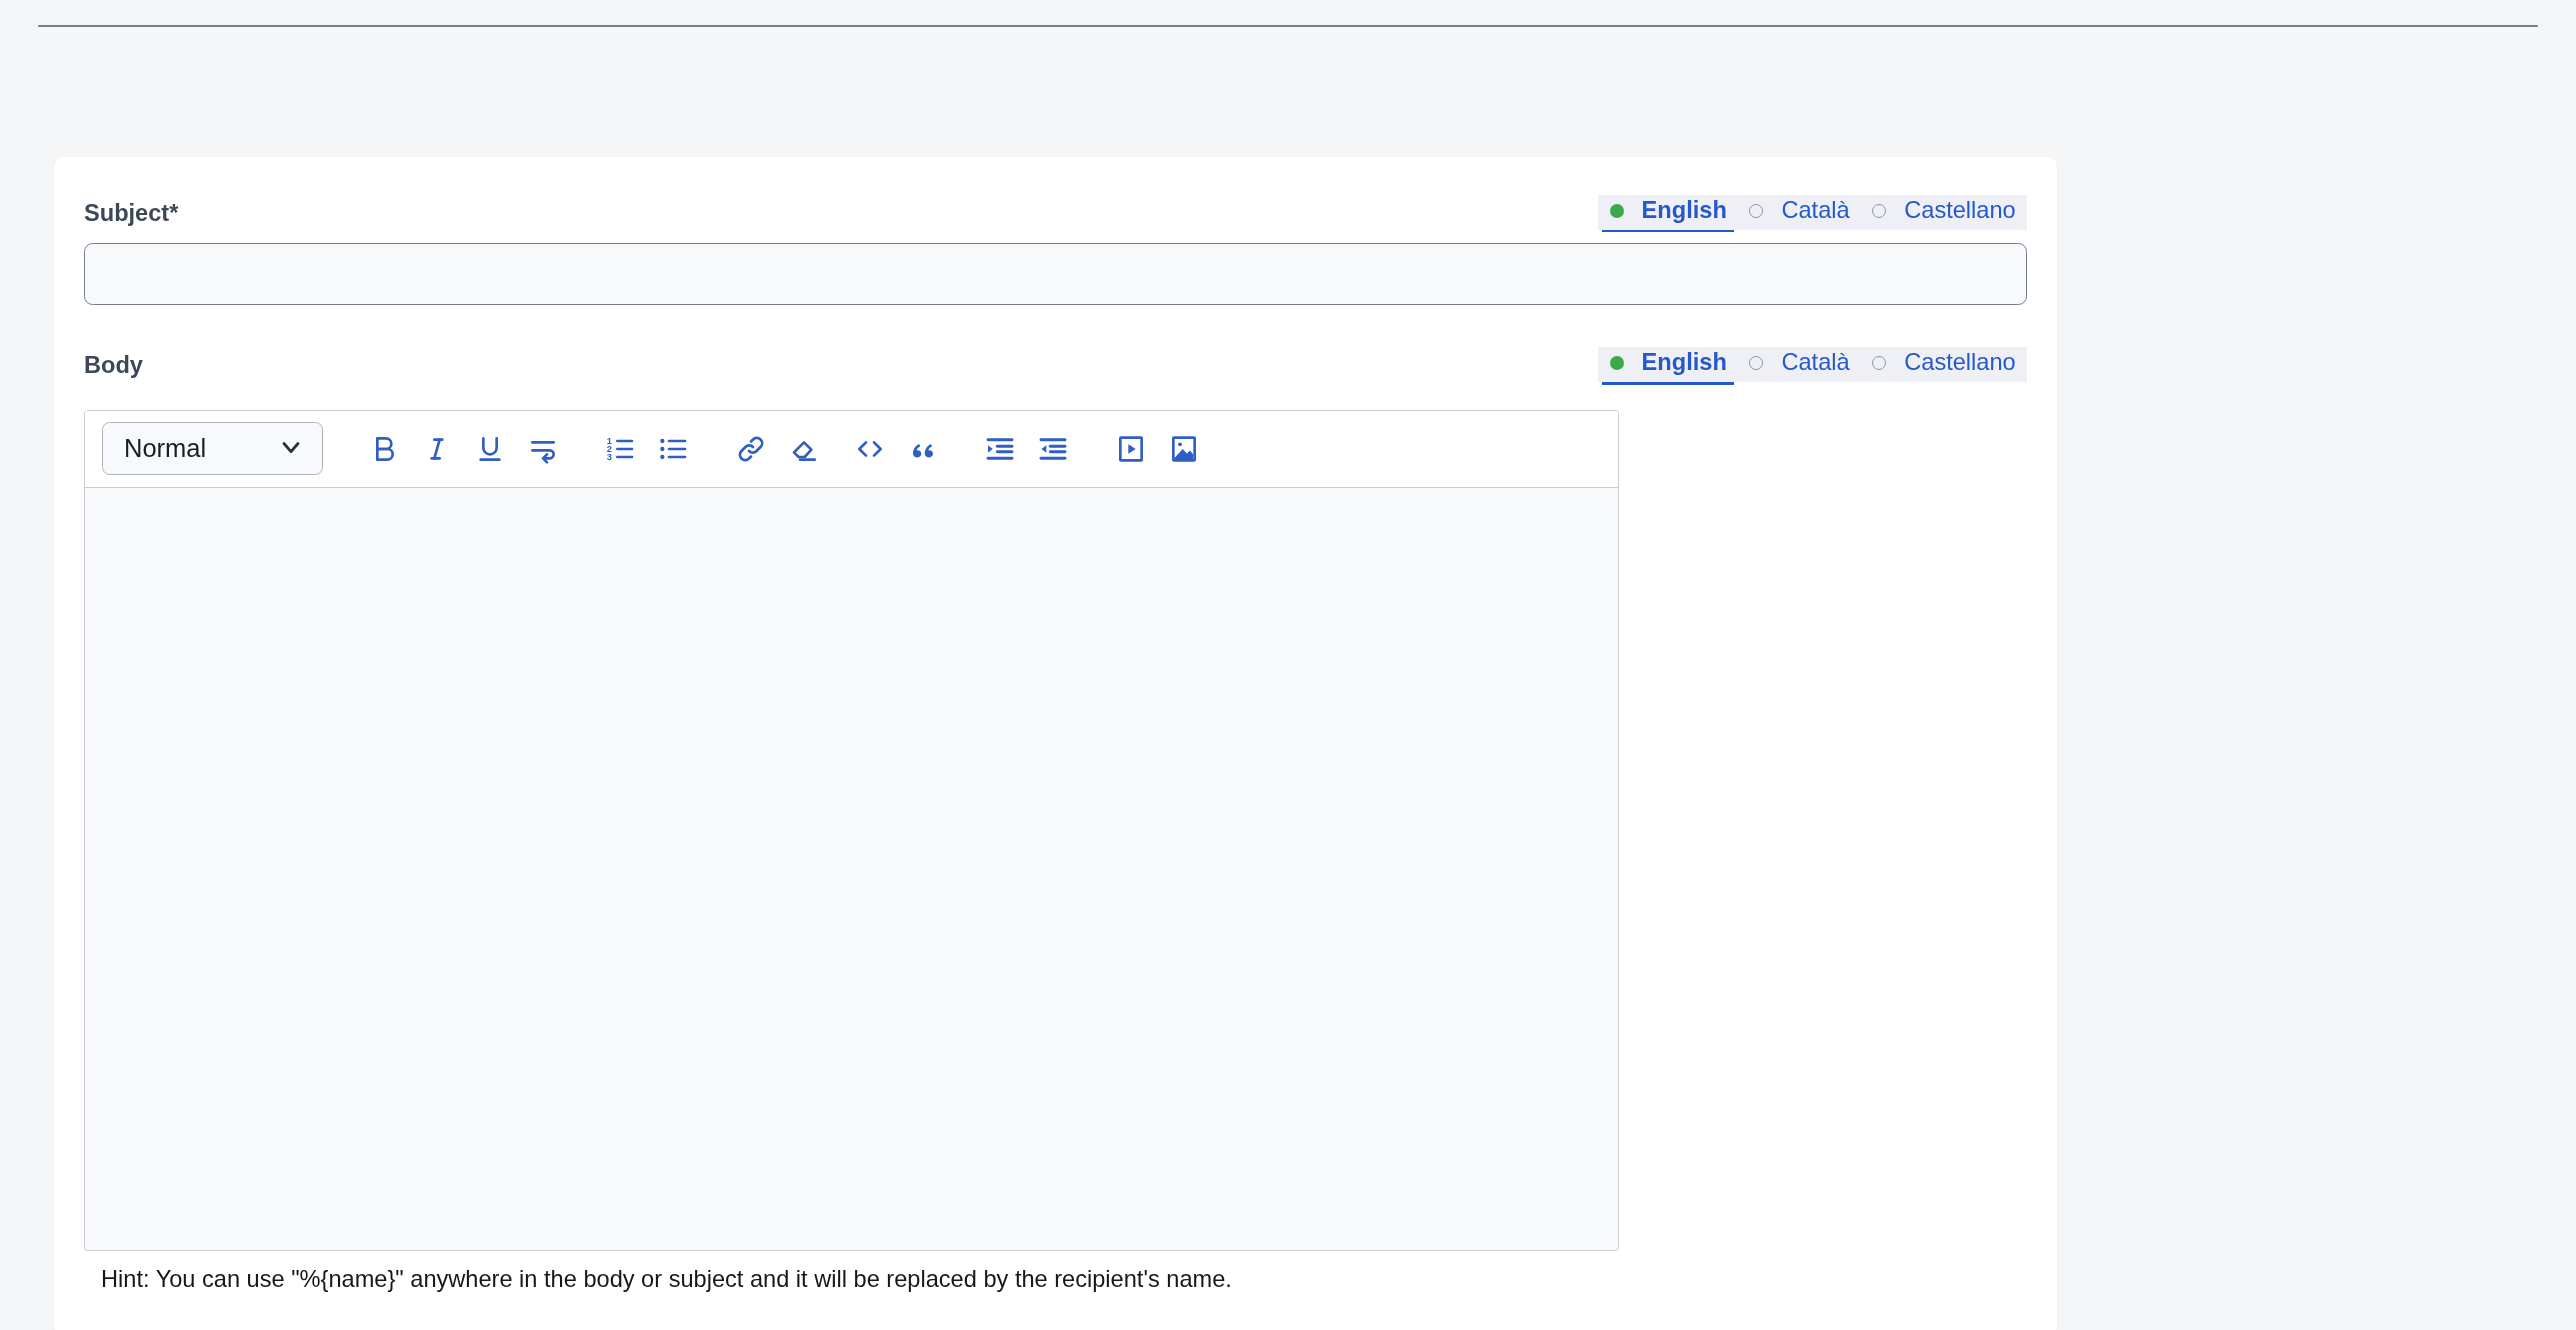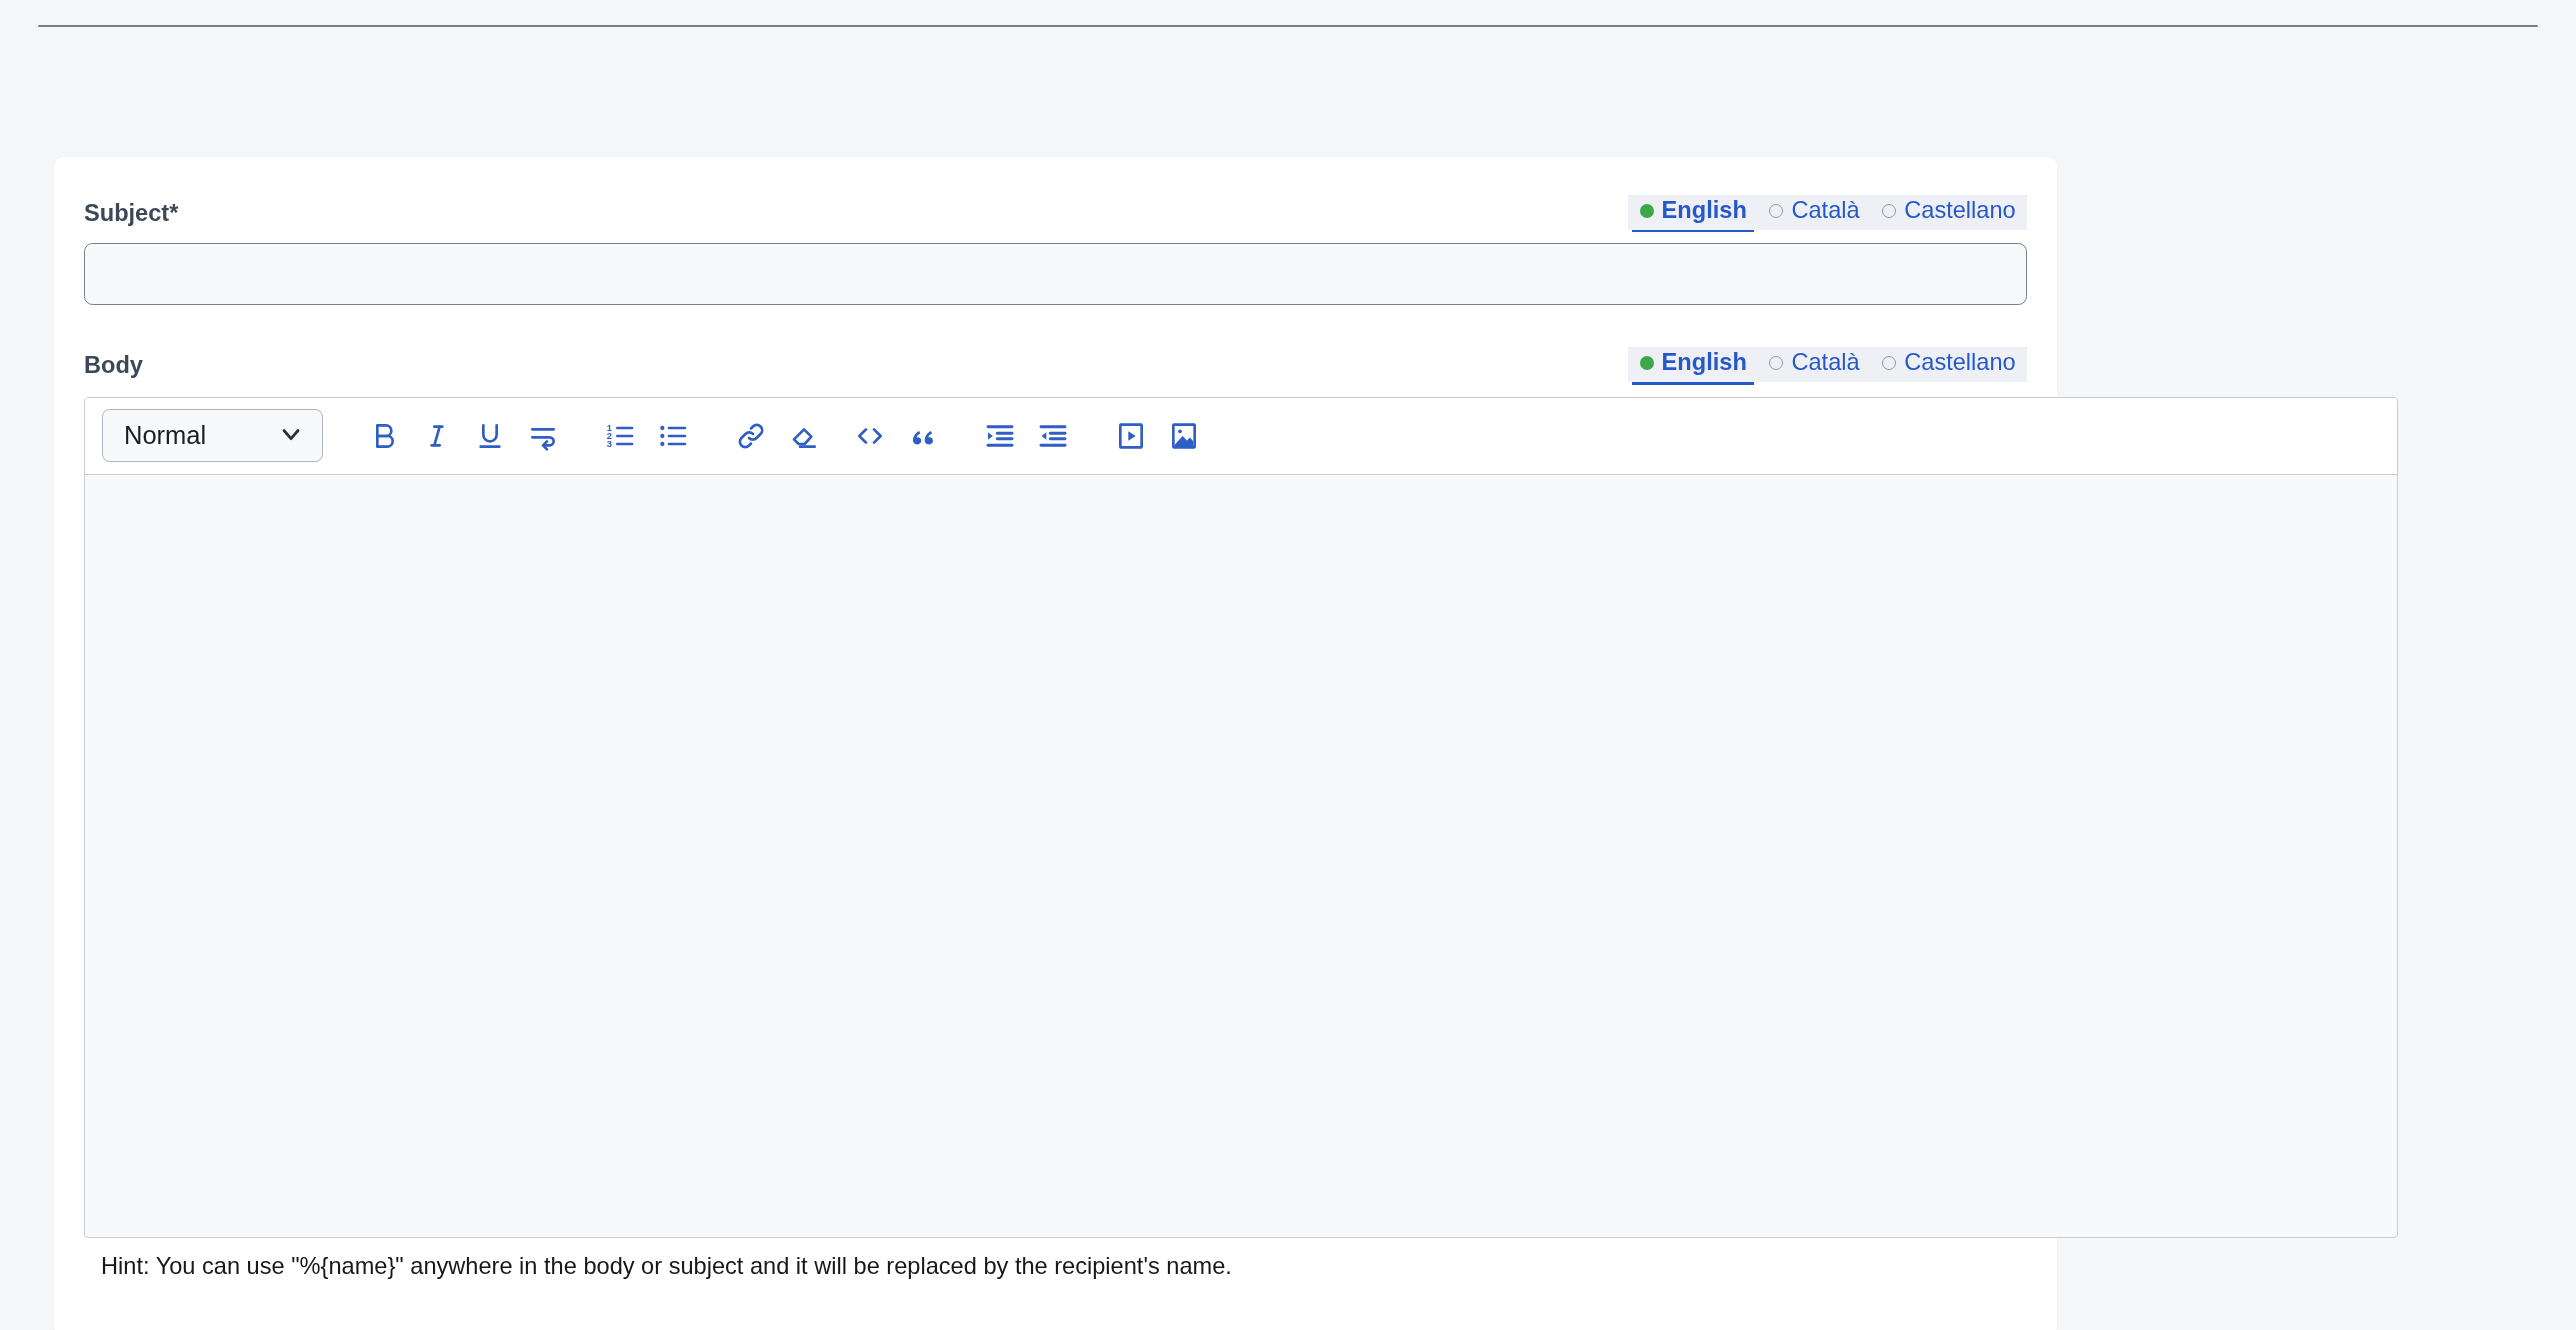--- a/index.html
+++ b/index.html
@@ -69,21 +69,21 @@
 
   
   .lang-tabs {
     display: flex;
     align-items: flex-end;
     gap: 0px;
   }
   .lang-tab {
     display: flex;
     align-items: center;
-    gap: 8px;
+    gap: 18px;
     padding: 2.8px 11.3px 5.7px 11.3px;
     background: #eef0f6;
     cursor: pointer;
     position: relative;
     white-space: nowrap;
   }
   .lang-tab .dot {
     width: 14px;
     height: 14px;
     border-radius: 50%;
@@ -131,22 +131,22 @@
     outline: none;
   }
 
   
   .body-section {
     margin-top: 34px;
   }
 
   
   .editor {
-    margin-top: 15px;
-    width: 2314px;
+    margin-top: 28px;
+    width: 1535px;
     height: 841px;
     border: 1.9px solid #c9ccd2;
     border-radius: 3.8px;
     background: #f8f9fb;
     overflow: hidden;
   }
   .editor-toolbar {
     height: 77px;
     background: #ffffff;
     border-bottom: 1.9px solid #c9ccd2;

